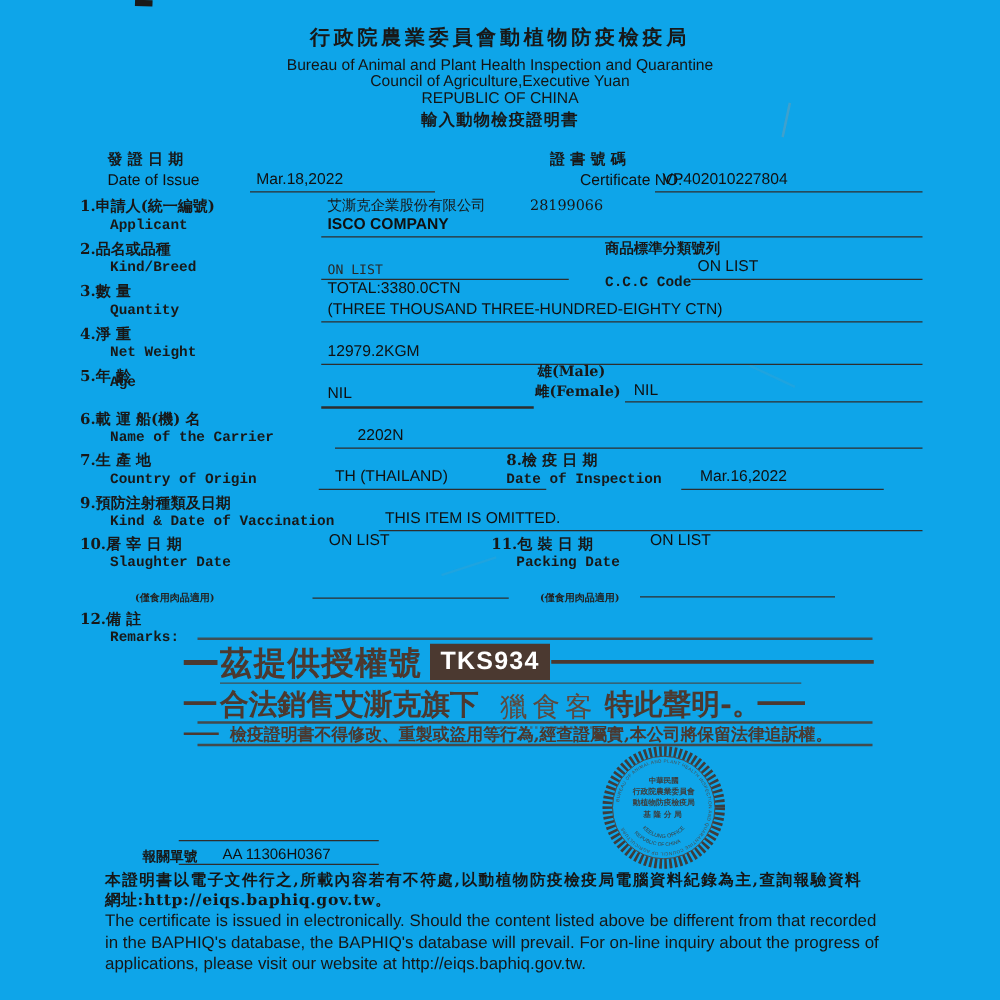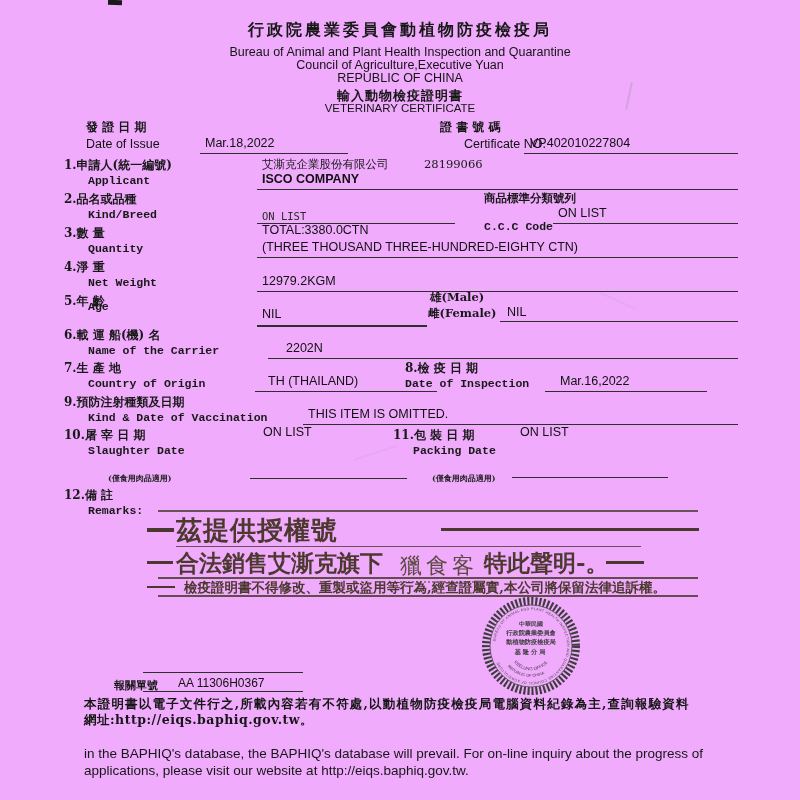--- a/index.html
+++ b/index.html
@@ -1,16 +1,16 @@
 <!DOCTYPE html>
 <html><head>
 <meta charset="utf-8">
 <style>
   html,body{margin:0;padding:0;background:#e8e8e8;}
-  .page{position:relative;width:800px;height:800px;background:#f0abfc;overflow:hidden;
+  .page{position:relative;width:800px;height:800px;background:#0ea5e9;overflow:hidden;
         font-family:"Liberation Sans",sans-serif;color:#1c1c1c;margin:0 auto;}
   .abs{position:absolute;white-space:nowrap;}
   .ctr{position:absolute;left:0;right:0;text-align:center;white-space:nowrap;}
   
   .zh{font-family:"DejaVu Serif","Liberation Serif",serif;font-weight:700;font-size:12px;color:#181818;}
   
   .enlab{font-family:"Liberation Mono","DejaVu Sans Mono",monospace;font-weight:700;font-size:11.5px;color:#181818;}
   
   .val{font-family:"Liberation Sans",sans-serif;font-size:12.5px;color:#101010;}
   
@@ -36,21 +36,20 @@
   <div class="abs" style="left:108px;top:0;width:14px;height:5px;background:#1a1a1a;transform:rotate(2deg);"></div>
   <div class="ghost" style="left:628px;top:82px;width:2px;height:28px;opacity:.35;transform:rotate(12deg);"></div>
   <div class="ghost" style="left:352px;top:452px;width:46px;height:1.5px;opacity:.12;transform:rotate(-18deg);"></div>
   <div class="ghost" style="left:598px;top:300px;width:40px;height:1.5px;opacity:.12;transform:rotate(25deg);"></div>
 
   <div class="ctr zh" style="top:20px;font-size:16px;letter-spacing:3px;">行政院農業委員會動植物防疫檢疫局</div>
   <div class="ctr hdr-en" style="top:45px;">Bureau of Animal and Plant Health Inspection and Quarantine</div>
   <div class="ctr hdr-en" style="top:58px;">Council of Agriculture,Executive Yuan</div>
   <div class="ctr hdr-en" style="top:71px;">REPUBLIC OF CHINA</div>
   <div class="ctr zh" style="top:87px;font-size:13px;letter-spacing:1px;">輸入動物檢疫證明書</div>
-  <div class="ctr hdr-en" style="top:102px;font-size:11.5px;">VETERINARY CERTIFICATE</div>
 
   <div class="abs zh" style="left:86px;top:119px;">發 證 日 期</div>
   <div class="abs val" style="left:86px;top:137px;">Date of Issue</div>
   <div class="abs val" style="left:205px;top:136px;">Mar.18,2022</div>
   <div class="ul" style="left:200px;top:153px;width:148px;"></div>
   <div class="abs zh" style="left:440px;top:119px;">證 書 號 碼</div>
   <div class="abs val" style="left:464px;top:137px;">Certificate NO.</div>
   <div class="abs val" style="left:530px;top:136px;">VP402010227804</div>
   <div class="ul" style="left:524px;top:153px;width:214px;"></div>
 
@@ -119,20 +118,21 @@
   <div class="abs note-sm" style="left:432px;top:461px;">(僅食用肉品適用)</div>
   <div class="ul" style="left:250px;top:478px;width:157px;"></div>
   <div class="ul" style="left:512px;top:477px;width:156px;"></div>
 
   <div class="abs zh" style="left:64px;top:487px;">12.備  註</div>
   <div class="abs enlab" style="left:88px;top:504px;">Remarks:</div>
 
   <div class="bl" style="left:158px;top:510px;width:540px;height:1.5px;opacity:.8;"></div>
   <div class="bl" style="left:147px;top:528px;width:27px;height:3.5px;"></div>
   <div class="abs stamp" style="left:176px;top:513px;font-size:26px;letter-spacing:1px;">茲提供授權號</div>
+  <div class="tksbox" style="left:344px;top:515px;width:96px;height:29px;">TKS934</div>
   <div class="bl" style="left:441px;top:528px;width:258px;height:3px;"></div>
 
   <div class="bl" style="left:176px;top:546px;width:465px;height:1.2px;opacity:.8;"></div>
   <div class="bl" style="left:147px;top:561px;width:26px;height:3px;"></div>
   <div class="abs stamp" style="left:176px;top:548px;font-size:23px;">合法銷售艾澌克旗下</div>
   <div class="abs brand" style="left:400px;top:551px;font-size:22px;">獵食客</div>
   <div class="abs stamp" style="left:484px;top:548px;font-size:23px;">特此聲明-。</div>
   <div class="bl" style="left:606px;top:561px;width:38px;height:3px;"></div>
 
   <div class="bl" style="left:158px;top:577px;width:540px;height:1.5px;opacity:.85;"></div>
@@ -157,16 +157,17 @@
     <text font-size="4" fill="#3d3d3d"><textPath href="#arcRoc" startOffset="16%">REPUBLIC OF CHINA</textPath></text>
   </svg>
 
   <div class="ul" style="left:143px;top:672px;width:160px;"></div>
   <div class="abs zh" style="left:114px;top:678px;font-size:11px;">報關單號</div>
   <div class="abs val" style="left:178px;top:676px;font-size:12px;">AA 11306H0367</div>
   <div class="ul" style="left:143px;top:691px;width:160px;"></div>
 
   <div class="abs foot-zh" style="left:84px;top:696px;">本證明書以電子文件行之,所載內容若有不符處,以動植物防疫檢疫局電腦資料紀錄為主,查詢報驗資料</div>
   <div class="abs foot-zh" style="left:84px;top:712px;letter-spacing:0.5px;">網址:http://eiqs.baphiq.gov.tw。</div>
+  <div class="abs foot-en" style="left:84px;top:729px;">The certificate is issued in electronically. Should the content listed above be different from that recorded</div>
   <div class="abs foot-en" style="left:84px;top:746px;">in the BAPHIQ's database, the BAPHIQ's database will prevail. For on-line inquiry about the progress of</div>
   <div class="abs foot-en" style="left:84px;top:763px;">applications, please visit our website at http://eiqs.baphiq.gov.tw.</div>
 
 </div>
 
 </body></html>

